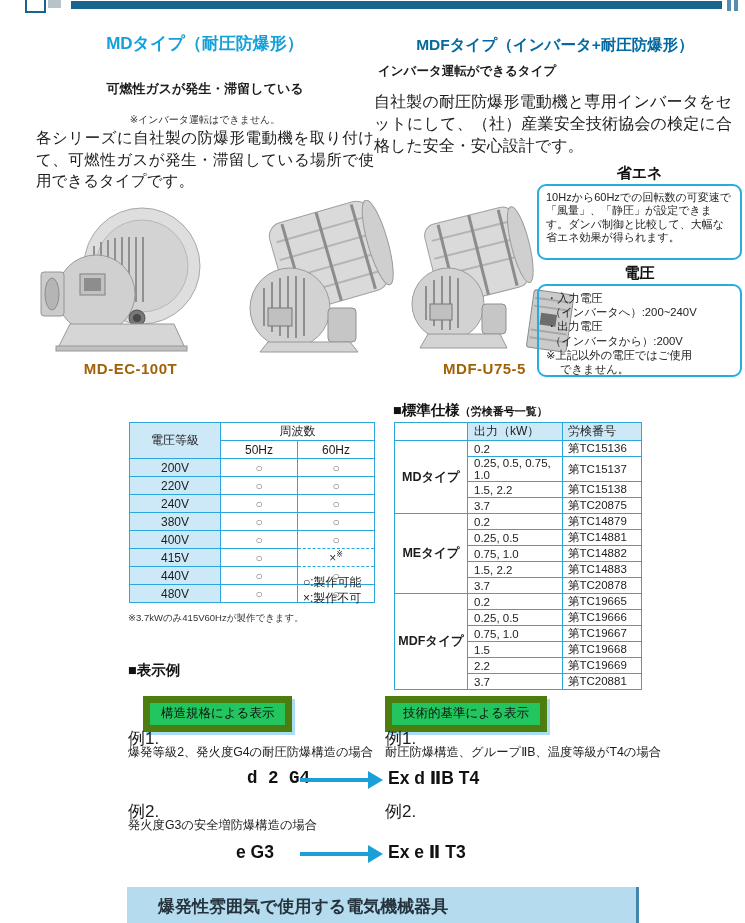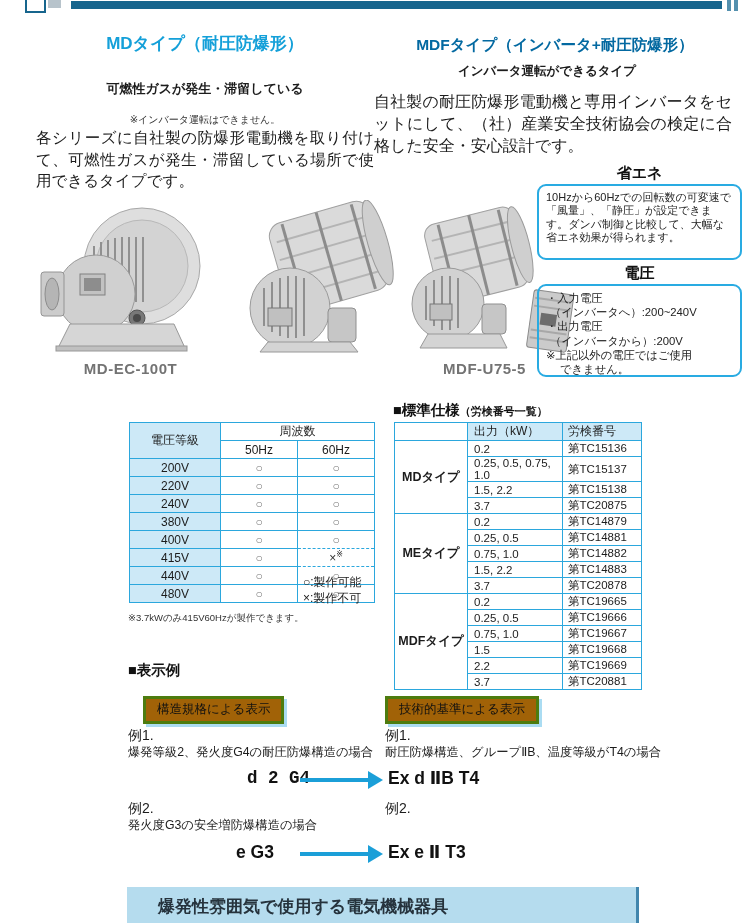--- a/index.html
+++ b/index.html
@@ -13,26 +13,26 @@
   .hdr-bar{left:71px;top:1px;width:651px;height:8px;background:#17658d;}
   .hdr-m1{left:727px;top:0;width:4px;height:11px;background:#5490ae;}
   .hdr-m2{left:734px;top:0;width:4px;height:11px;background:#5490ae;}
 
   
   .li-title{left:40px;top:33px;width:330px;text-align:center;color:#14a0d9;font-weight:bold;font-size:17px;line-height:22px;}
   .li-sub{left:40px;top:81px;width:330px;text-align:center;font-weight:bold;font-size:13px;line-height:16px;color:#1c1c1c;}
   .li-note{left:40px;top:113px;width:330px;text-align:center;font-size:10px;color:#333;}
   .li-body{left:36px;top:127px;width:338px;font-size:15.5px;line-height:21.5px;text-align:justify;}
   .ri-title{left:375px;top:35px;width:360px;text-align:center;color:#0369a1;font-weight:bold;font-size:15.5px;}
-  .ri-sub{left:367px;top:63px;width:360px;text-align:center;font-weight:bold;font-size:12.5px;}
+  .ri-sub{left:378px;top:63px;width:360px;text-align:left;font-weight:bold;font-size:12.5px;}
   .ri-body{left:374px;top:91px;width:358px;font-size:16px;line-height:22px;text-align:justify;}
 
   
   .prod{text-align:center;}
-  .prod-label{font-weight:bold;font-size:15px;letter-spacing:.5px;margin-top:2px;color:#737373;}
+  .prod-label{font-weight:bold;font-size:15px;letter-spacing:.5px;margin-top:2px;color:#a16207;}
   .prod1{left:38px;top:202px;width:185px;}
   .prod2{left:228px;top:200px;width:180px;}
   .prod3{left:392px;top:206px;width:185px;}
 
   
   .side-title{left:537px;width:205px;text-align:center;font-weight:bold;font-size:15px;color:#111;}
   .eco-title{top:164px;}
   .eco-box{left:537px;top:184px;width:187px;height:62px;border:2px solid #29abe2;border-radius:9px;
            padding:5px 7px;font-size:11px;line-height:13.4px;color:#222;}
   .volt-title{top:264px;}
@@ -62,25 +62,25 @@
   .vt-legend{left:303px;top:574px;font-size:12px;line-height:16px;color:#222;}
   .st{left:394px;top:422px;}
   .st th{background:#cde9f7;font-size:12px;height:15px;text-align:center;}
   .st td{font-size:11.5px;height:14px;}
   .st .g1{width:72px;text-align:center;font-weight:bold;font-size:12.5px;background:#fff;}
   .st .g2{width:88px;text-align:left;padding-left:6px;}
   .st .g3{width:73px;text-align:left;padding-left:5px;}
 
   
   .ex-title{left:128px;top:661px;font-weight:bold;font-size:14.5px;color:#111;}
-  .ex-tag{border:3px solid #4d7c0f;background:#a16207;box-shadow:3px 3px 0 #aadcf2;
+  .ex-tag{border:7px solid #4d7c0f;background:#22c55e;box-shadow:3px 3px 0 #aadcf2;
           padding:2px 11px 3px;font-size:12.5px;color:#111;white-space:nowrap;}
   .ex-tag-left{left:143px;top:696px;}
   .ex-tag-right{left:385px;top:696px;}
-  .ex-no{font-size:14px;}
+  .ex-no{font-size:17px;}
   .ex-desc{font-size:12.3px;}
   .ex-code{font-weight:bold;font-size:17.5px;color:#111;white-space:nowrap;}
   .arrow{height:4px;background:#1b9fd8;}
   .arrow::after{content:"";position:absolute;right:-15px;top:-7px;width:0;height:0;
                 border-left:15px solid #1b9fd8;border-top:9px solid transparent;border-bottom:9px solid transparent;}
 
   
   .bottom-bar{left:127px;top:887px;width:509px;height:36px;background:#b5dcee;border-right:3px solid #4186ad;}
   .bottom-bar span{display:block;padding:8px 0 0 31px;font-weight:bold;font-size:17px;color:#26333d;}
 </style>

